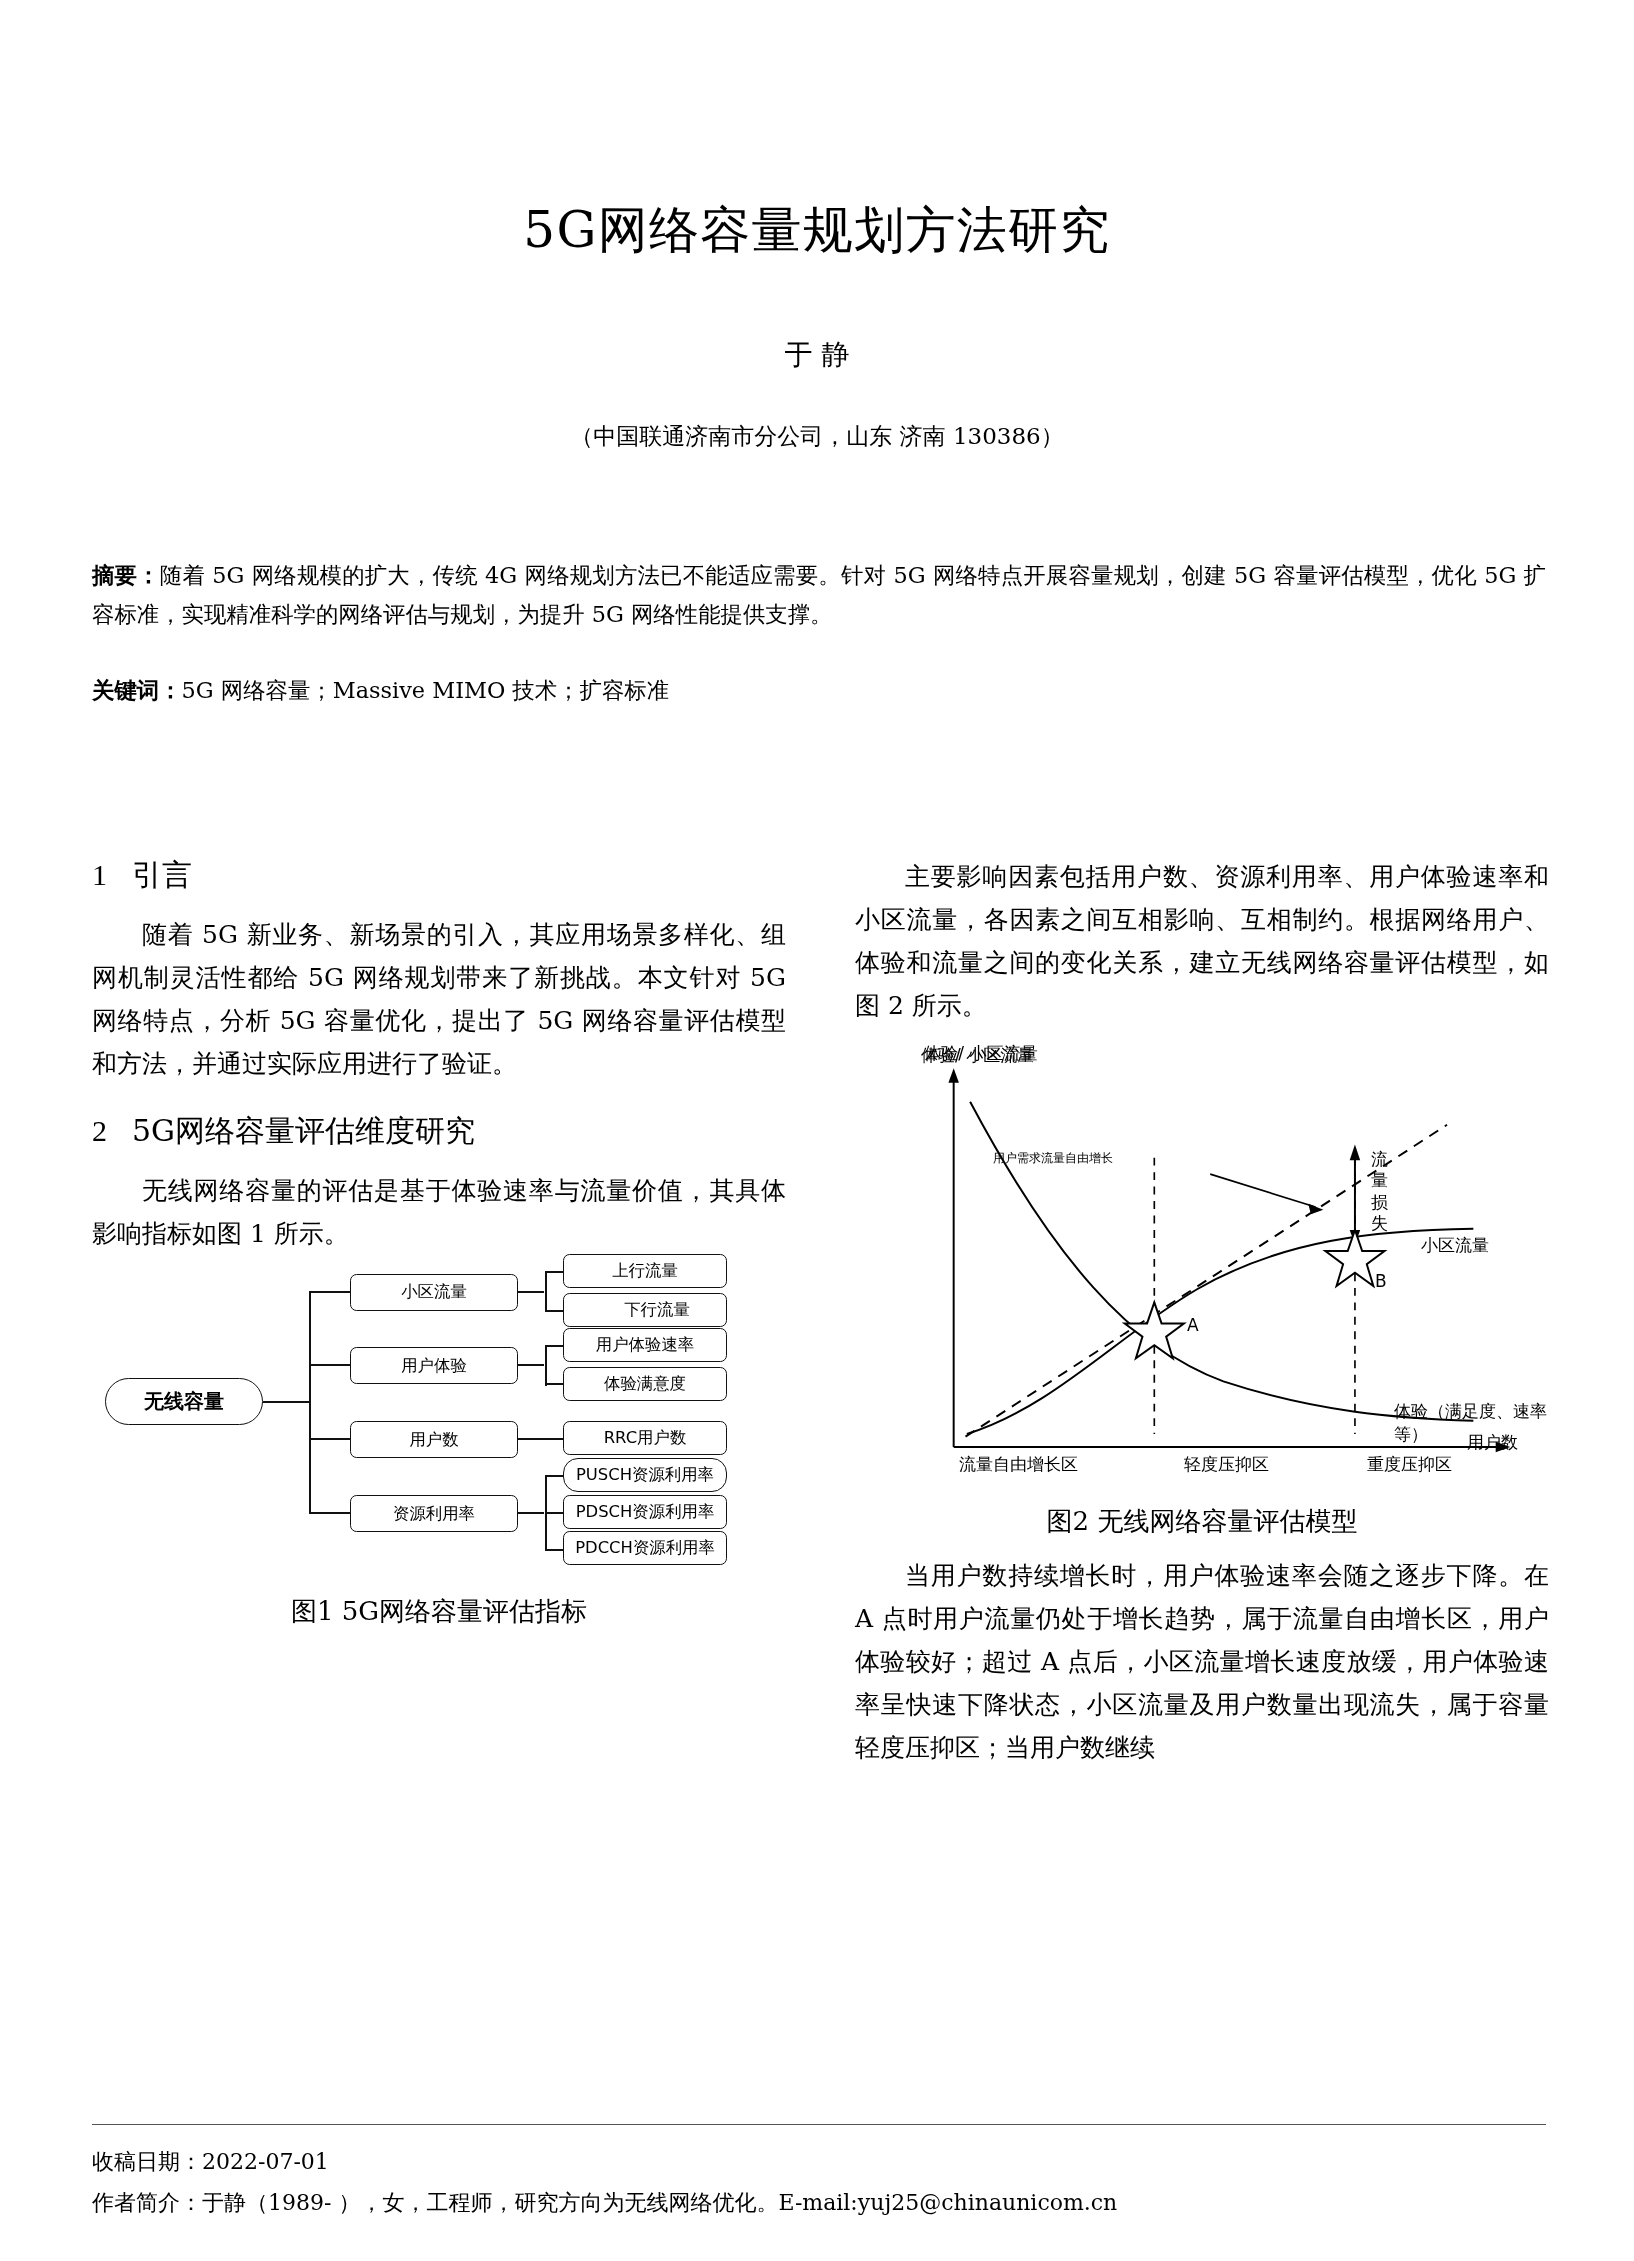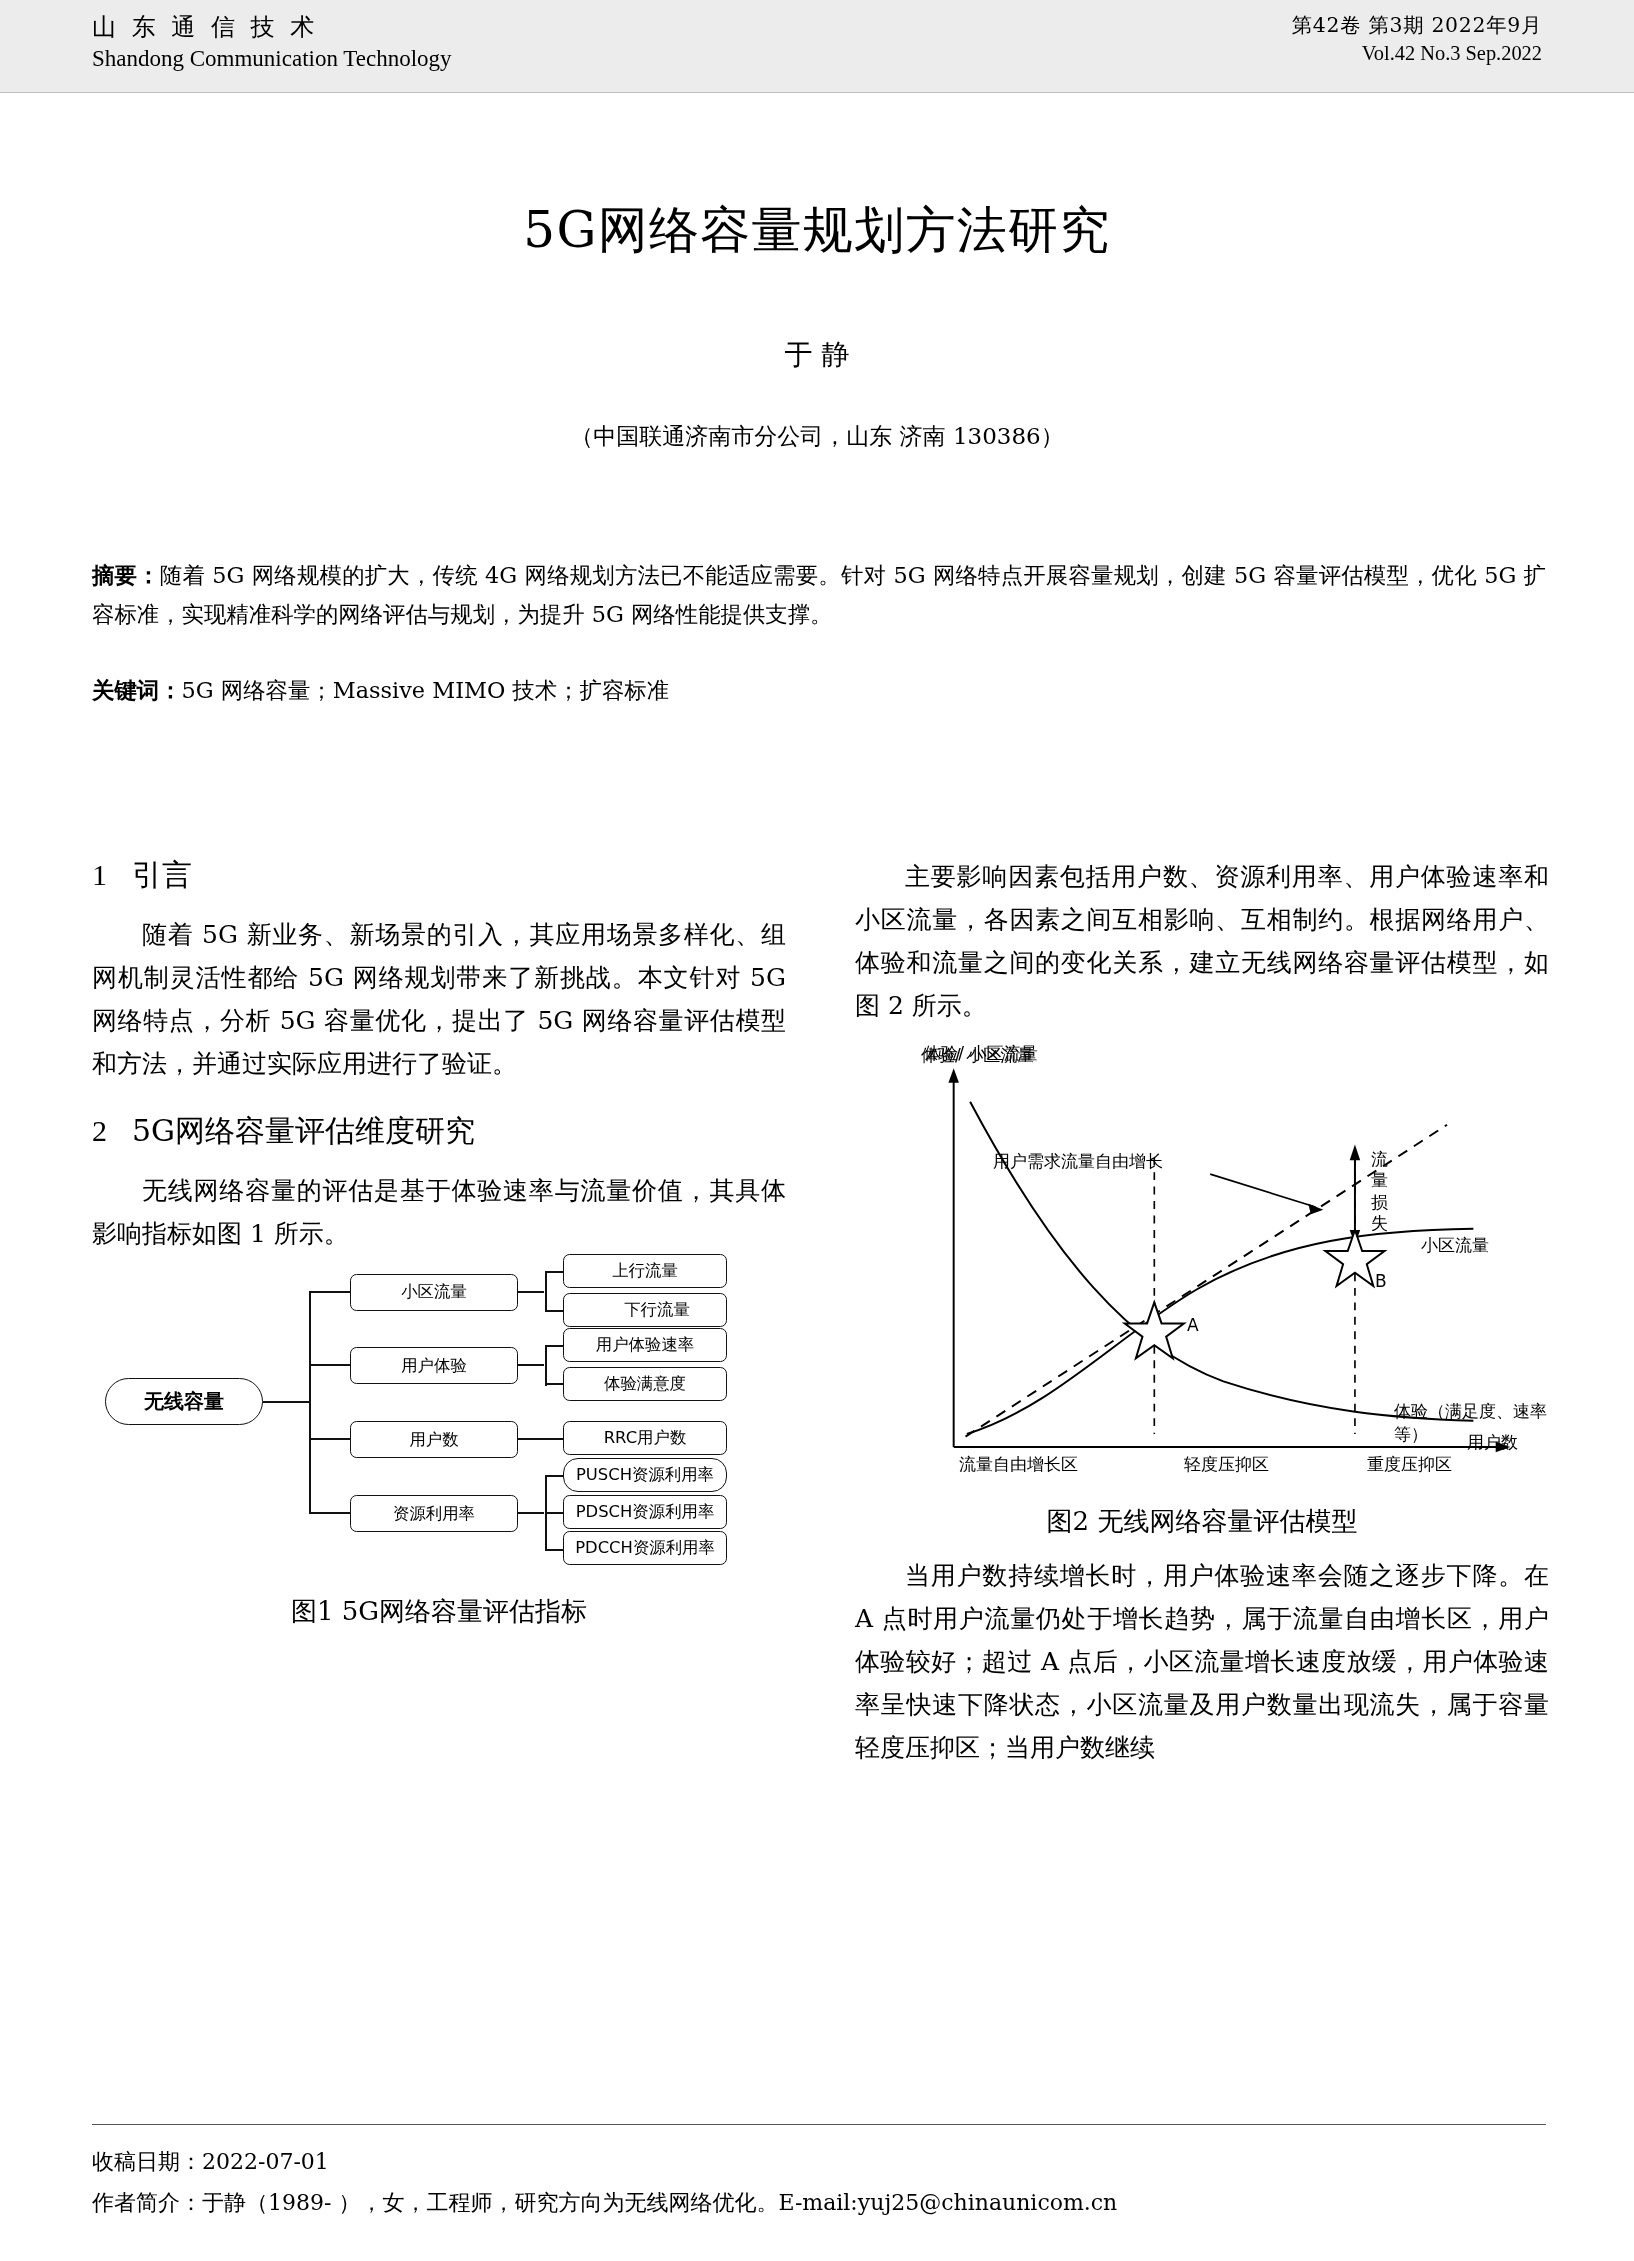--- a/index.html
+++ b/index.html
@@ -206,32 +206,20 @@
     font-size: 22px;
     line-height: 1.75;
   }
   .footer div { margin-bottom: 2.6px; }
 </style>
 </head>
 <body>
 
 <div class="page">
 
-  <div class="runhead">
-    <div class="runhead-inner">
-      <div>
-        <div class="rh-left-cn">山 东 通 信 技 术</div>
-        <div class="rh-left-en">Shandong Communication Technology</div>
-      </div>
-      <div class="rh-right">
-        <div class="rh-right-cn">第42卷 第3期 2022年9月</div>
-        <div class="rh-right-en">Vol.42  No.3  Sep.2022</div>
-      </div>
-    </div>
-  </div>
 
   <div class="title">5G网络容量规划方法研究</div>
   <div class="author">于 静</div>
   <div class="affil">（中国联通济南市分公司，山东 济南 130386）</div>
 
   <div class="abs">
     <b>摘要：</b><span>随着 5G 网络规模的扩大，传统 4G 网络规划方法已不能适应需要。针对 5G 网络特点开展容量规划，创建 5G 容量评估模型，优化 5G 扩容标准，实现精准科学的网络评估与规划，为提升 5G 网络性能提供支撑。</span>
   </div>
   <div class="kw">
     <b>关键词：</b><span>5G 网络容量；Massive MIMO 技术；扩容标准</span>
@@ -335,21 +323,21 @@
 
         <text x="105" y="30" font-family="DejaVu Sans, sans-serif" font-size="26">体验/ 小区流量</text>
         <text x="1000" y="612" font-family="DejaVu Sans, sans-serif" font-size="26" text-anchor="end" transform="translate(0,0)"></text>
       </svg>
 
       
       <div style="position:absolute; left:66px; top:5.3px; font-family:'DejaVu Sans',sans-serif; font-size:17px;">体验/ 小区流量</div>
 
       <div style="position:absolute; left:612px; top:392px; font-family:'DejaVu Sans',sans-serif; font-size:17px;">用户数</div>
 
-      <div style="position:absolute; left:138px; top:111px; font-family:'DejaVu Sans',sans-serif; font-size:17px;">用户需求流量自由增长</div>
+      <div style="position:absolute; left:138px; top:111px; font-family:'DejaVu Sans',sans-serif; font-size:12px;">用户需求流量自由增长</div>
 
       <div style="position:absolute; left:516px; top:111px; width:22.4px; font-family:Liberation Mono, monospace; font-size:17px; line-height:1.25; ">流量损失</div>
 
       <div style="position:absolute; left:566px; top:195px; font-family:'DejaVu Sans',sans-serif; font-size:17px;">小区流量</div>
 
       <div style="position:absolute; left:539px; top:361px; font-family:'DejaVu Sans',sans-serif; font-size:17px;">体验（满足度、速率等）</div>
 
       <div style="position:absolute; left:332px; top:276px; font-family:'DejaVu Sans',sans-serif; font-size:17px;">A</div>
 
       <div style="position:absolute; left:520px; top:232px; font-family:'DejaVu Sans',sans-serif; font-size:17px;">B</div>

